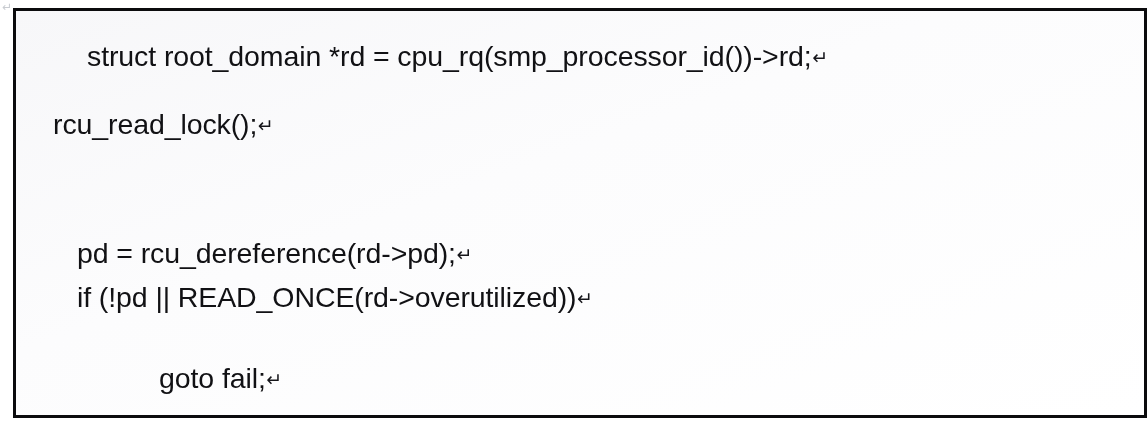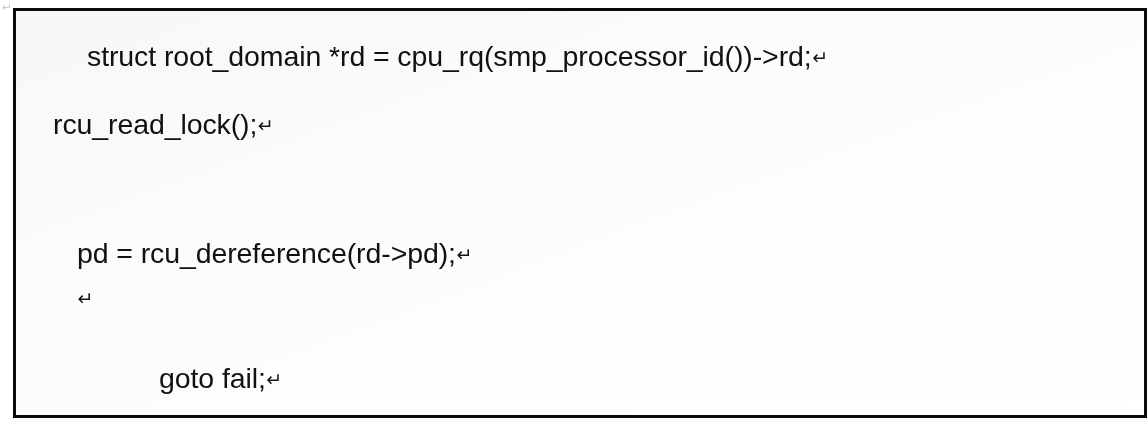--- a/index.html
+++ b/index.html
@@ -105,21 +105,21 @@
 
       <div class="code-line line-2">
         <span class="code-text">rcu_read_lock();</span><span class="return-mark">↵</span>
       </div>
 
       <div class="code-line line-3">
         <span class="code-text">pd = rcu_dereference(rd-&gt;pd);</span><span class="return-mark">↵</span>
       </div>
 
       <div class="code-line line-4">
-        <span class="return-mark">↵</span>
+        <span class="code-text">if (!pd || READ_ONCE(rd-&gt;overutilized))</span><span class="return-mark">↵</span>
       </div>
 
       <div class="code-line line-5">
         <span class="code-text">goto fail;</span><span class="return-mark">↵</span>
       </div>
 
     </div>
   </div>
 
 </div>

